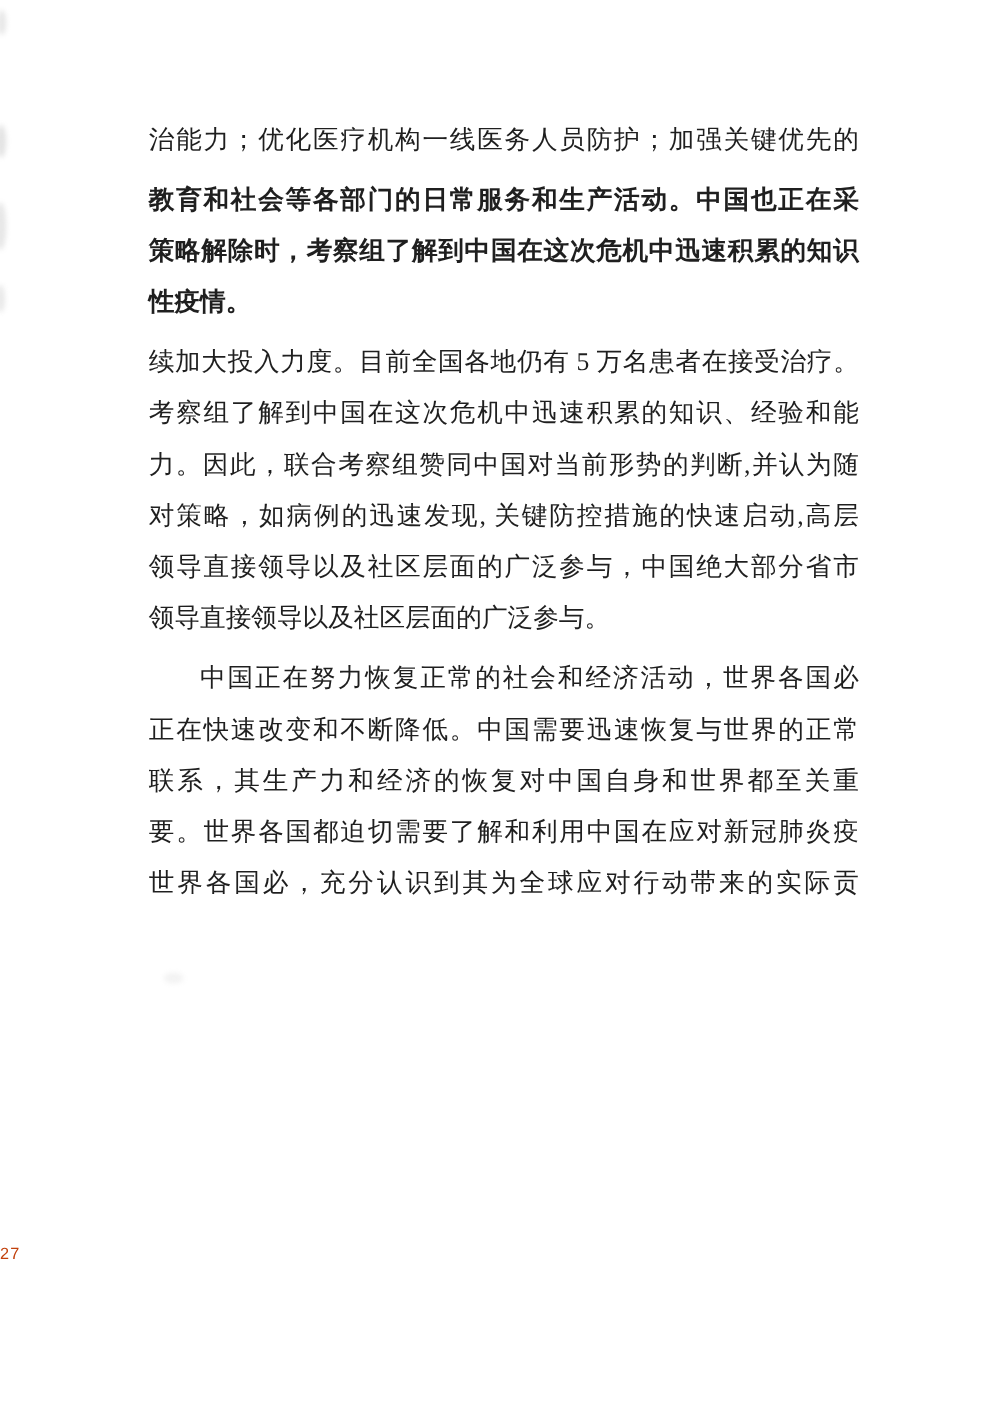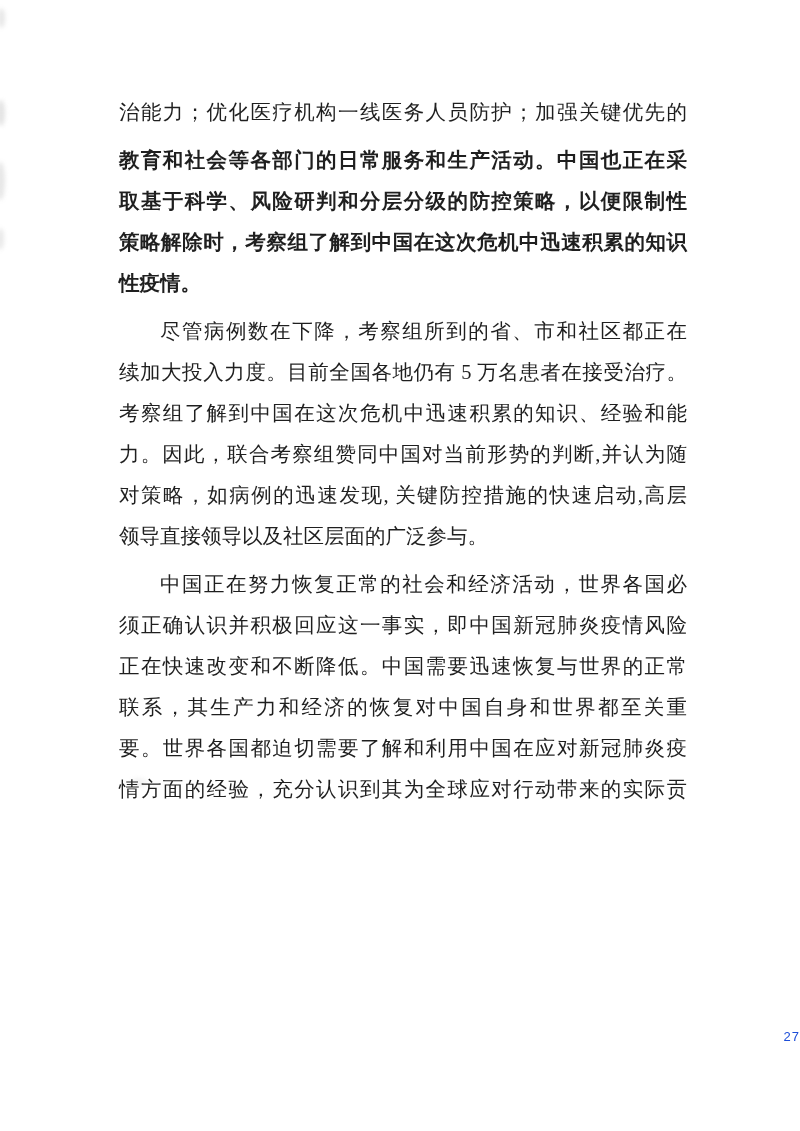--- a/index.html
+++ b/index.html
@@ -34,25 +34,25 @@
   }
   .line.end {
     text-align-last: left;
   }
   .line.indent {
     text-indent: 41px;
   }
   .footer {
     position: absolute;
     left: 0;
-    top: 1029px;
+    top: 995px;
     width: 100%;
-    text-align: right;
+    text-align: left;
     font-size: 13px;
-    color: #1d4ed8;
+    color: #c2410c;
     font-family: "Liberation Sans", sans-serif;
     letter-spacing: 1px;
   }
   .artifact {
     position: absolute;
     background: #b0b0b0;
     border-radius: 50%;
     filter: blur(2px);
   }
   .a0 { left: -2px; top: 8px;   width: 7px;  height: 20px; opacity: .30; }
@@ -73,40 +73,38 @@
   <div class="artifact a4"></div>
 
   <div class="content">
 
     <div class="para">
       <div class="line">治能力；优化医疗机构一线医务人员防护；加强关键优先的</div>
     </div>
 
     <div class="para bold">
       <div class="line">教育和社会等各部门的日常服务和生产活动。中国也正在采</div>
-      <div class="line">取基于科学、风险研判和分层分级的防控策略，以便限制性</div>
       <div class="line">策略解除时，考察组了解到中国在这次危机中迅速积累的知识</div>
       <div class="line end">性疫情。</div>
     </div>
 
     <div class="para">
-      <div class="line indent">尽管病例数在下降，考察组所到的省、市和社区都正在</div>
       <div class="line">续加大投入力度。目前全国各地仍有 5 万名患者在接受治疗。</div>
       <div class="line">考察组了解到中国在这次危机中迅速积累的知识、经验和能</div>
       <div class="line">力。因此，联合考察组赞同中国对当前形势的判断,并认为随</div>
       <div class="line">对策略，如病例的迅速发现, 关键防控措施的快速启动,高层</div>
+      <div class="line">领导直接领导以及社区层面的广泛参与，中国绝大部分省市</div>
       <div class="line end">领导直接领导以及社区层面的广泛参与。</div>
     </div>
 
     <div class="para">
       <div class="line indent">中国正在努力恢复正常的社会和经济活动，世界各国必</div>
-      <div class="line">须正确认识并积极回应这一事实，即中国新冠肺炎疫情风险</div>
       <div class="line">正在快速改变和不断降低。中国需要迅速恢复与世界的正常</div>
       <div class="line">联系，其生产力和经济的恢复对中国自身和世界都至关重</div>
       <div class="line">要。世界各国都迫切需要了解和利用中国在应对新冠肺炎疫</div>
-      <div class="line">情方面的经验，充分认识到其为全球应对行动带来的实际贡</div>
+      <div class="line">世界各国必，充分认识到其为全球应对行动带来的实际贡</div>
     </div>
 
   </div>
 
   <div class="footer">27</div>
 
 </div>
 
 </body></html>

